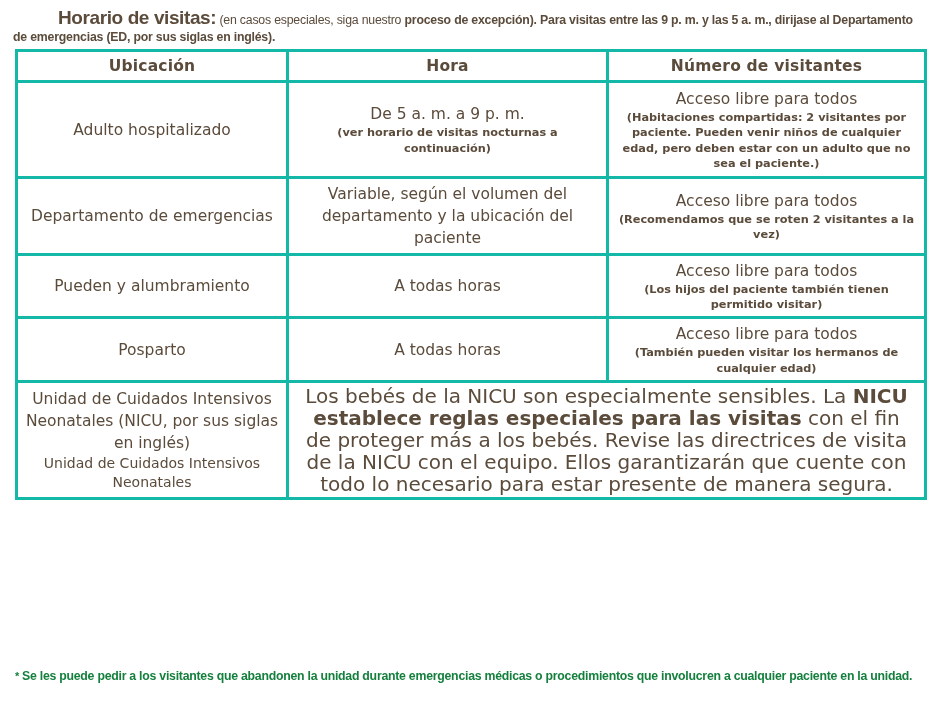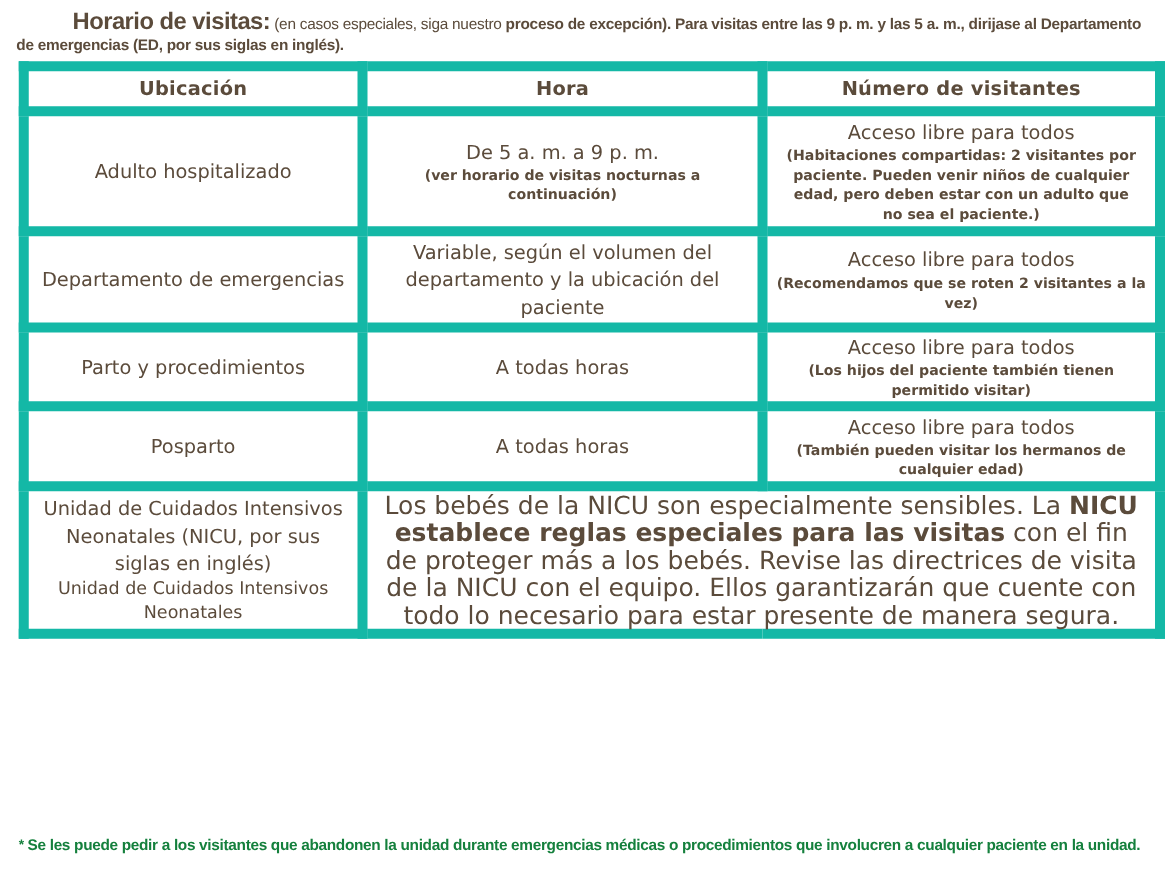--- a/index.html
+++ b/index.html
@@ -2,21 +2,21 @@
 <html><head>
 <meta charset="utf-8">
 <style>
   html, body { margin:0; padding:0; background:#ffffff; }
   body { width:934px; height:708px; position:relative; overflow:hidden; color:#5b4b3b; font-family:"DejaVu Sans", sans-serif; }
   .intro { position:absolute; left:13px; top:9px; width:915px; font-family:"Liberation Sans", sans-serif; font-size:12.3px; line-height:17px; color:#5b4b3b; letter-spacing:-0.2px; }
   .intro .title { font-size:19px; font-weight:bold; letter-spacing:-0.4px;margin-left:45px; }
   .intro b { font-weight:bold; }
   .intro .bold-all { font-weight:bold; }
   table.vis { position:absolute; left:15px; top:49px; width:909px; border-collapse:collapse; table-layout:fixed; }
-  table.vis td, table.vis th { border:8px solid #14b8a6; text-align:center; vertical-align:middle; padding:0 6px; color:#5b4b3b; }
+  table.vis td, table.vis th { border:3px solid #14b8a6; text-align:center; vertical-align:middle; padding:0 6px; color:#5b4b3b; }
   table.vis th { font-size:15.5px; font-weight:bold; height:28px; letter-spacing:0.2px; }
   .main { font-size:15.5px; line-height:22px; }
   .note { font-size:11.3px; font-weight:bold; line-height:15.5px; display:block; }
   .sub { font-size:14px; line-height:19px; display:block; }
   .nicu { font-size:20px; line-height:22px; padding:0 10px !important; }
   .nicu b { font-weight:bold; }
   .footer { position:absolute; left:15px; top:667px; font-family:"Liberation Sans", sans-serif; font-size:12.3px; font-weight:bold; line-height:18px; color:#15803d; letter-spacing:-0.25px; }
   .footer div { white-space:nowrap; }
   .ast { display:inline-block; font-size:11px; vertical-align:top; margin-right:3px; }
 </style>
@@ -45,21 +45,21 @@
       <td class="main">Adulto hospitalizado</td>
       <td><span class="main">De 5 a. m. a 9 p. m.</span><span class="note">(ver horario de visitas nocturnas a continuación)</span></td>
       <td style="padding:0 12px"><span class="main">Acceso libre para todos</span><span class="note">(Habitaciones compartidas: 2 visitantes por paciente. Pueden venir niños de cualquier edad, pero deben estar con un adulto que no sea el paciente.)</span></td>
     </tr>
     <tr style="height:77px">
       <td class="main">Departamento de emergencias</td>
       <td class="main" style="padding:0 20px">Variable, según el volumen del departamento y la ubicación del paciente</td>
       <td><span class="main">Acceso libre para todos</span><span class="note">(Recomendamos que se roten 2 visitantes a la vez)</span></td>
     </tr>
     <tr style="height:63px">
-      <td class="main">Parto y procedimientos</td>
+      <td class="main">Pueden y alumbramiento</td>
       <td class="main">A todas horas</td>
       <td><span class="main">Acceso libre para todos</span><span class="note">(Los hijos del paciente también tienen permitido visitar)</span></td>
     </tr>
     <tr style="height:64px">
       <td class="main">Posparto</td>
       <td class="main">A todas horas</td>
       <td style="padding:0 20px"><span class="main">Acceso libre para todos</span><span class="note">(También pueden visitar los hermanos de cualquier edad)</span></td>
     </tr>
     <tr style="height:117px">
       <td>

